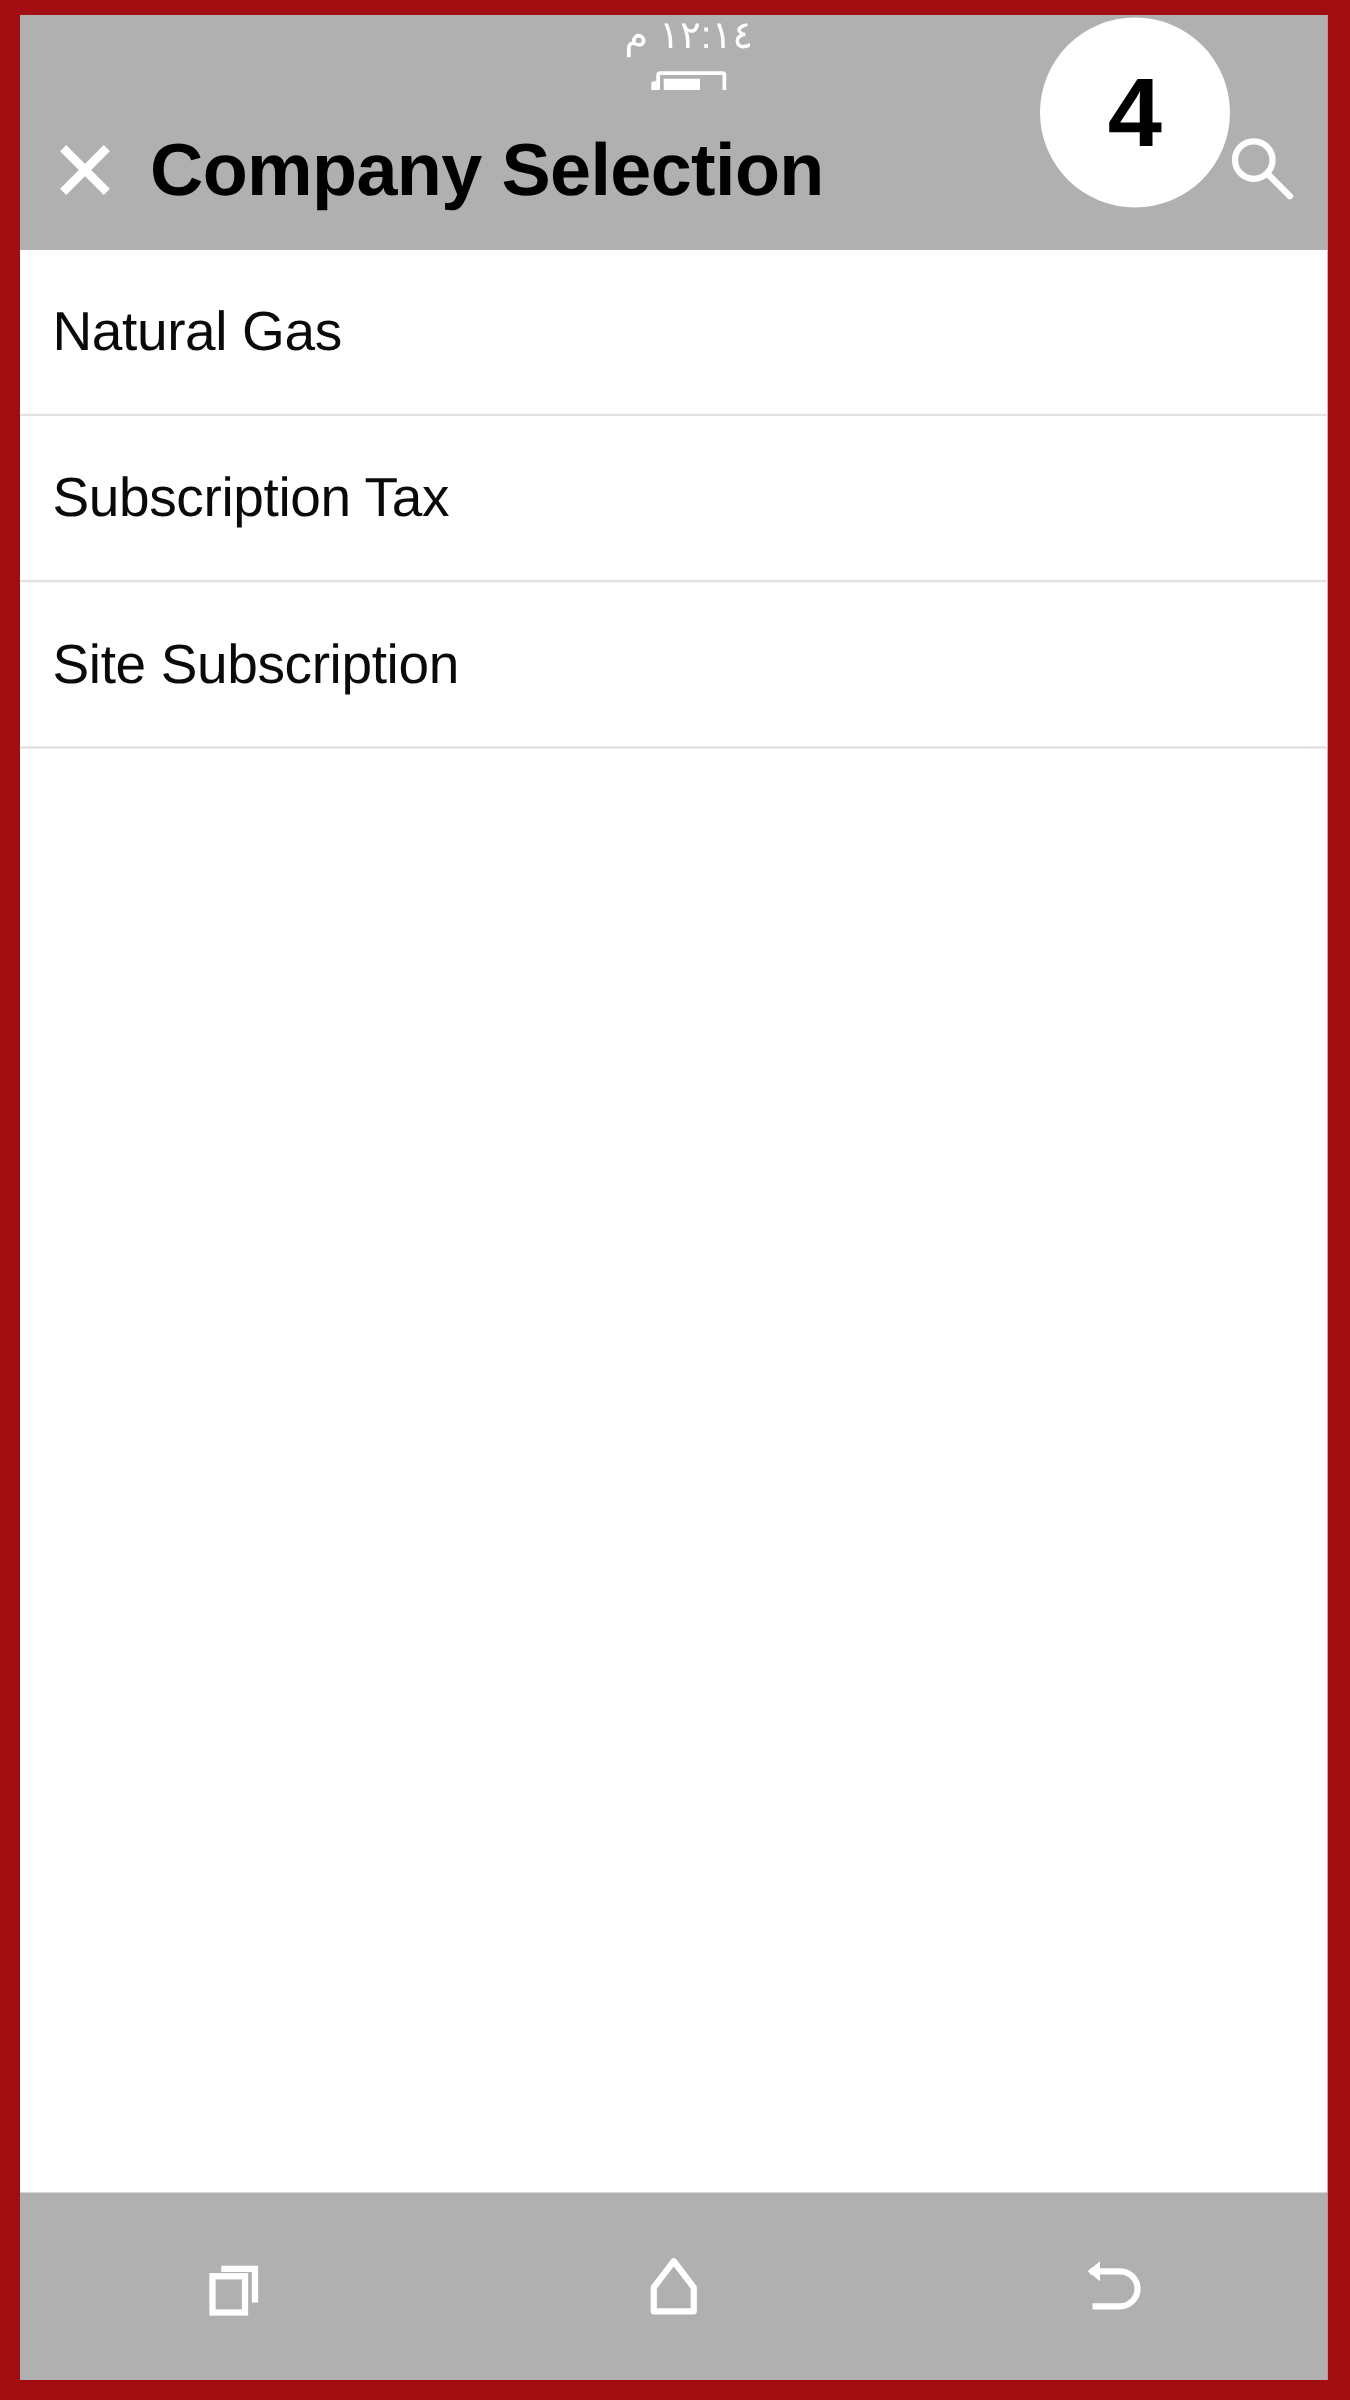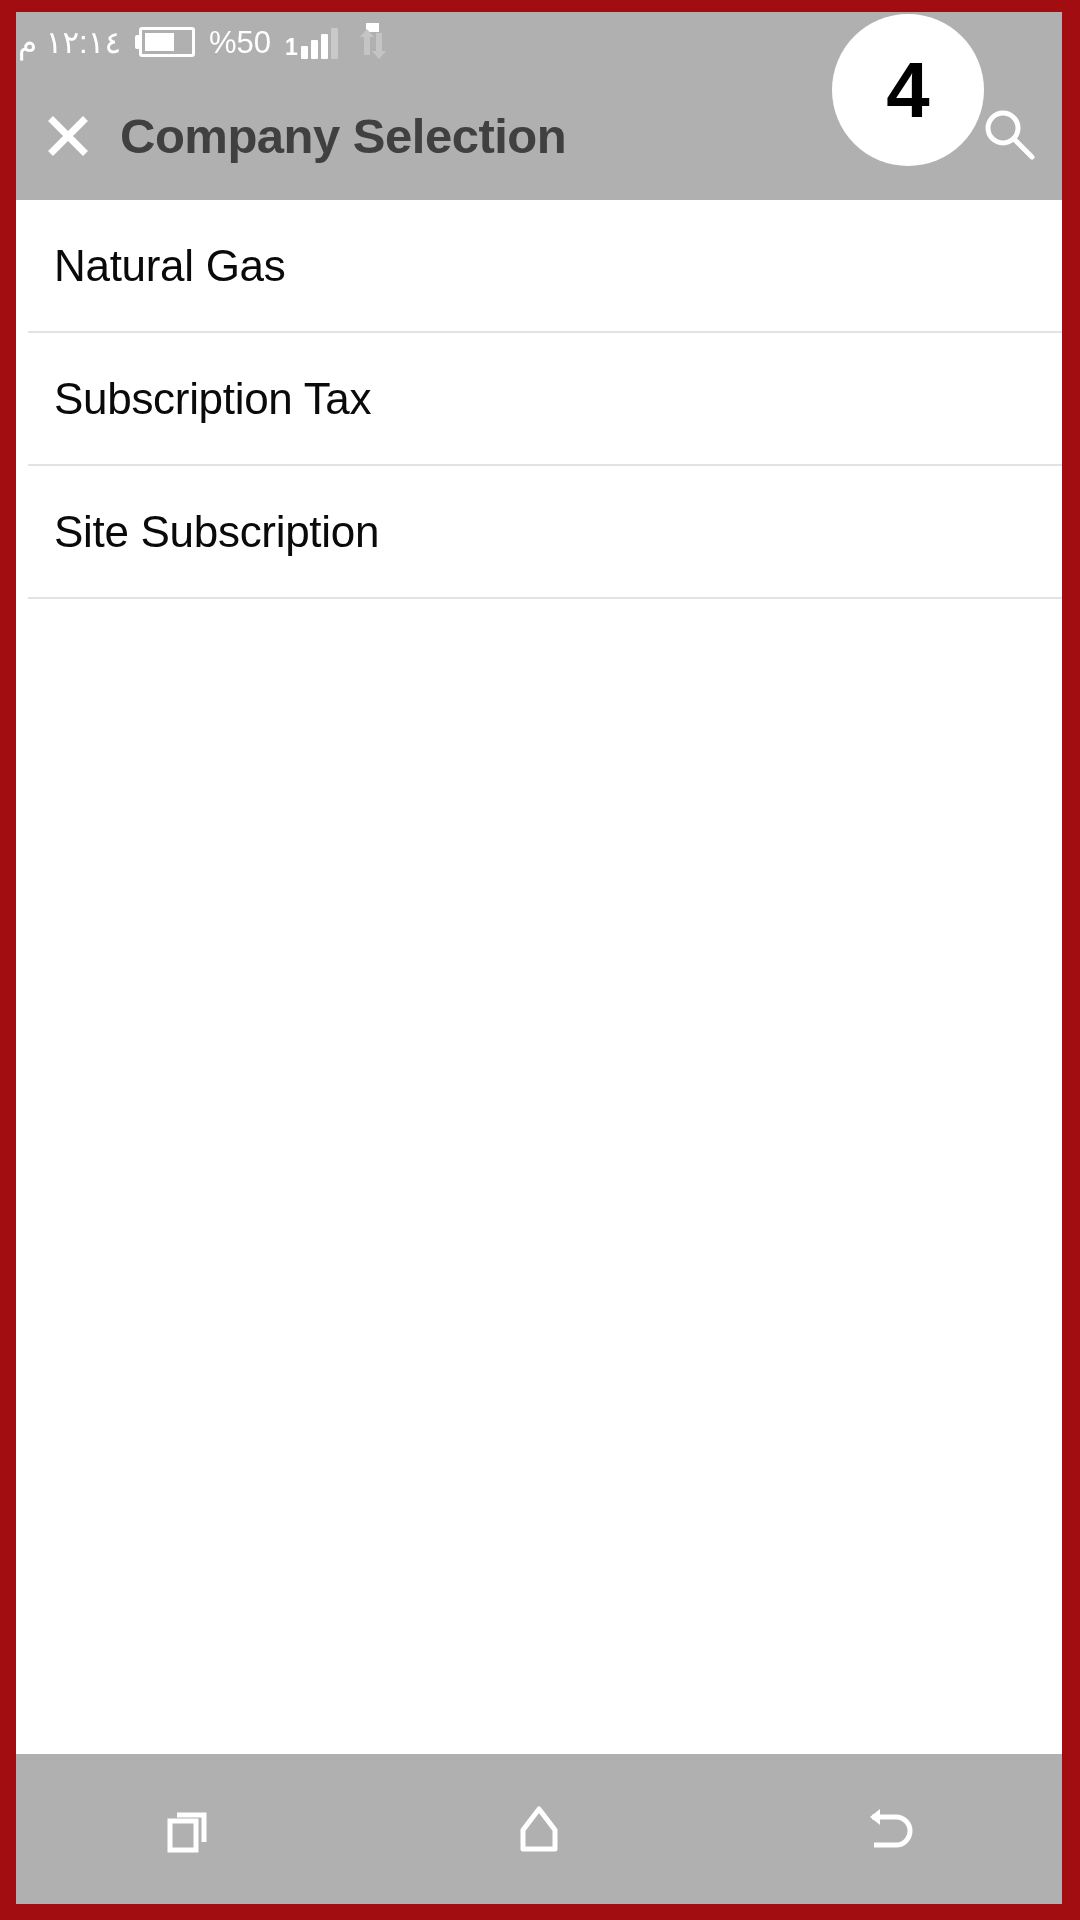--- a/index.html
+++ b/index.html
@@ -24,22 +24,23 @@
     background:#ffffff;
     overflow:hidden;
   }
 
   
   #status-bar {
     position:absolute; left:0; top:0;
     width:100%; height:60px;
     background:#b0b0b0;
     display:flex; align-items:center;
-    padding-left:2px;
+    padding-left:24px;
     gap:14px;
+    flex-direction:column;
   }
   .status-text {
     color:#ffffff;
     font-size:31px;
     line-height:1;
     letter-spacing:0px;
     white-space:nowrap;
     direction:rtl;
   }
   .battery-icon { display:flex; align-items:center; }
@@ -73,22 +74,22 @@
     background:#b0b0b0;
     display:flex; align-items:center;
   }
   #close-button {
     width:104px; height:100%;
     display:flex; align-items:center; justify-content:center;
     cursor:pointer;
   }
   #close-icon { width:42px; height:42px; }
   #app-bar-title {
-    color:#404040;
-    font-size:49px;
+    color:#000000;
+    font-size:59px;
     font-weight:bold;
     letter-spacing:-0.5px;
     white-space:nowrap;
   }
   #app-bar-actions {
     margin-left:auto;
     position:relative;
     height:100%;
     width:240px;
   }
@@ -118,21 +119,20 @@
   }
 
   
   #company-list {
     position:absolute;
     left:0; top:188px;
     width:100%;
     bottom:150px;
     background:#ffffff;
     overflow:hidden;
-    padding-left:12px;
   }
   .list-item {
     height:133px;
     display:flex;
     align-items:center;
     padding-left:26px;
     border-bottom:2px solid #e2e2e2;
     background:#ffffff;
     cursor:pointer;
   }

